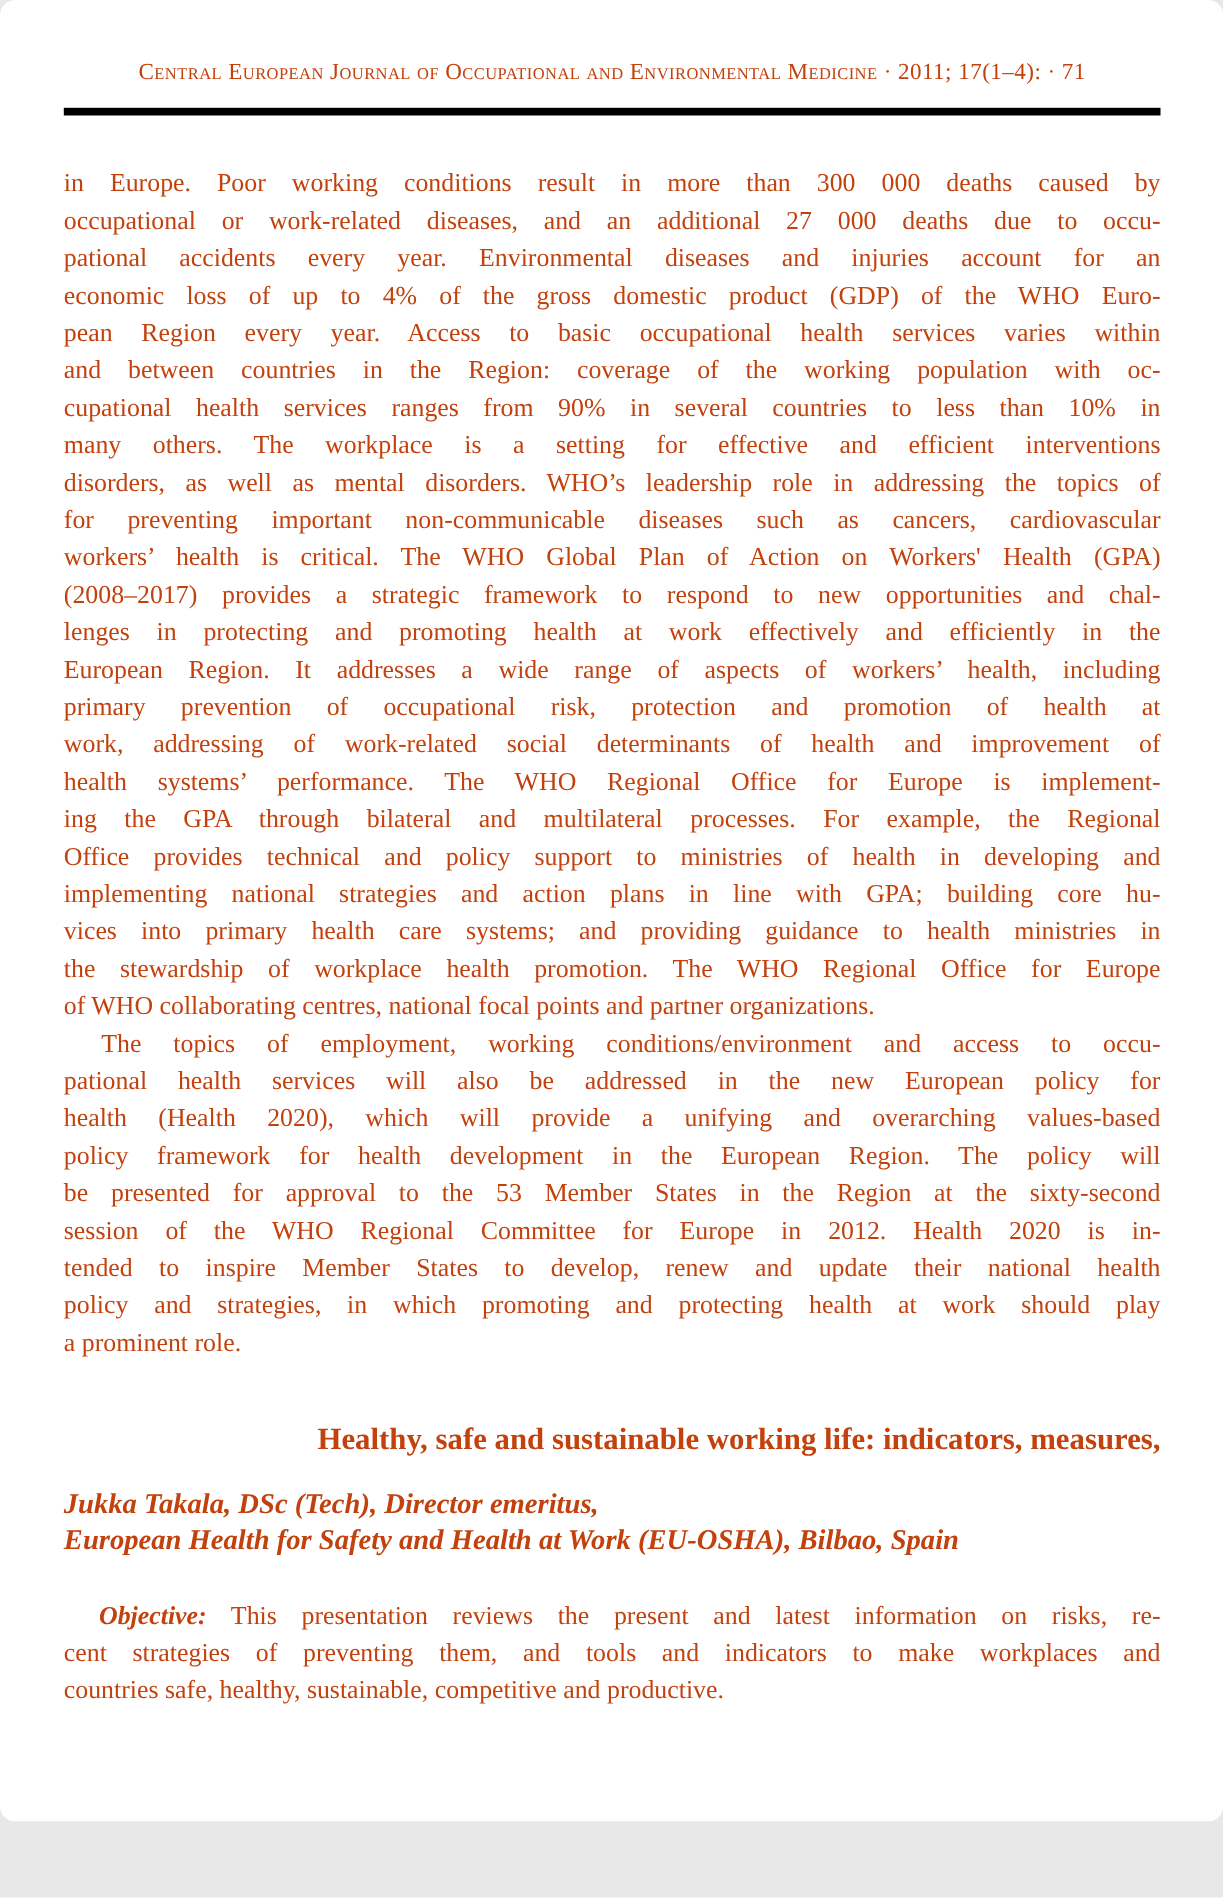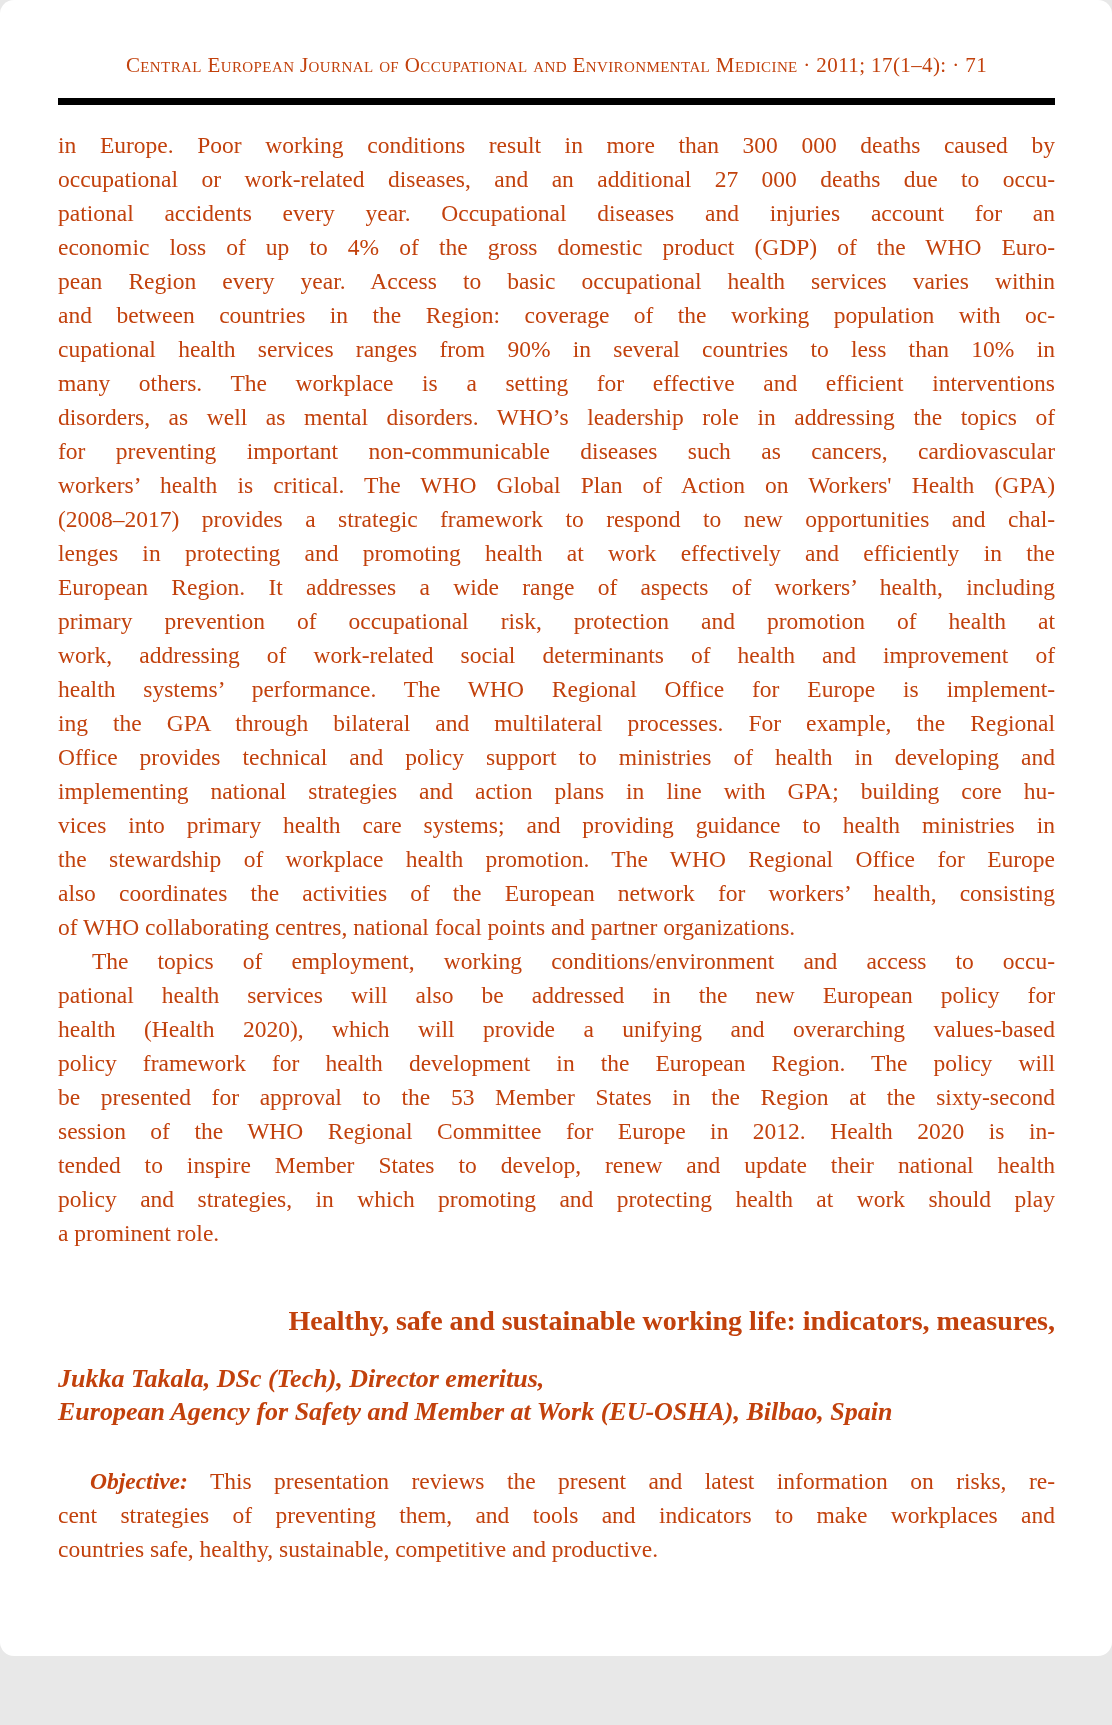--- a/index.html
+++ b/index.html
@@ -18,21 +18,21 @@
     font-variant-caps:small-caps;
     font-size:21px;line-height:26px;
     letter-spacing:0.4px;
     white-space:nowrap;
   }
   .head-rule{
     position:absolute;top:98px;left:58px;width:997px;height:7px;
     background:#000;
   }
   .content{
-    position:absolute;top:128px;left:58px;width:997px;
+    position:absolute;top:150px;left:58px;width:997px;
     font-size:23.5px;line-height:34px;
   }
   .para .line{
     text-align:justify;
     text-align-last:justify;
   }
   .para .line.last{
     text-align-last:left;
   }
   .indent-first .line:first-child{
@@ -69,41 +69,40 @@
     <span>Central European Journal of Occupational and Environmental Medicine · 2011; 17(1–4): · 71</span>
   </header>
 
   <div class="head-rule"></div>
 
   <main class="content">
 
     <section class="para">
         <div class="line">in Europe. Poor working conditions result in more than 300 000 deaths caused by</div>
         <div class="line">occupational or work-related diseases, and an additional 27 000 deaths due to occu-</div>
-        <div class="line">pational accidents every year. Occupational diseases and injuries account for an</div>
+        <div class="line">pational accidents every year. Environmental diseases and injuries account for an</div>
         <div class="line">economic loss of up to 4% of the gross domestic product (GDP) of the WHO Euro-</div>
         <div class="line">pean Region every year. Access to basic occupational health services varies within</div>
         <div class="line">and between countries in the Region: coverage of the working population with oc-</div>
         <div class="line">cupational health services ranges from 90% in several countries to less than 10% in</div>
         <div class="line">many others. The workplace is a setting for effective and efficient interventions</div>
         <div class="line">disorders, as well as mental disorders. WHO’s leadership role in addressing the topics of</div>
         <div class="line">for preventing important non-communicable diseases such as cancers, cardiovascular</div>
         <div class="line">workers’ health is critical. The WHO Global Plan of Action on Workers' Health (GPA)</div>
         <div class="line">(2008–2017) provides a strategic framework to respond to new opportunities and chal-</div>
         <div class="line">lenges in protecting and promoting health at work effectively and efficiently in the</div>
         <div class="line">European Region. It addresses a wide range of aspects of workers’ health, including</div>
         <div class="line">primary prevention of occupational risk, protection and promotion of health at</div>
         <div class="line">work, addressing of work-related social determinants of health and improvement of</div>
         <div class="line">health systems’ performance. The WHO Regional Office for Europe is implement-</div>
         <div class="line">ing the GPA through bilateral and multilateral processes. For example, the Regional</div>
         <div class="line">Office provides technical and policy support to ministries of health in developing and</div>
         <div class="line">implementing national strategies and action plans in line with GPA; building core hu-</div>
         <div class="line">vices into primary health care systems; and providing guidance to health ministries in</div>
         <div class="line">the stewardship of workplace health promotion. The WHO Regional Office for Europe</div>
-        <div class="line">also coordinates the activities of the European network for workers’ health, consisting</div>
         <div class="line last">of WHO collaborating centres, national focal points and partner organizations.</div>
       </section>
 
     <section class="para indent-first">
         <div class="line">The topics of employment, working conditions/environment and access to occu-</div>
         <div class="line">pational health services will also be addressed in the new European policy for</div>
         <div class="line">health (Health 2020), which will provide a unifying and overarching values-based</div>
         <div class="line">policy framework for health development in the European Region. The policy will</div>
         <div class="line">be presented for approval to the 53 Member States in the Region at the sixty-second</div>
         <div class="line">session of the WHO Regional Committee for Europe in 2012. Health 2020 is in-</div>
@@ -111,21 +110,21 @@
         <div class="line">policy and strategies, in which promoting and protecting health at work should play</div>
         <div class="line last">a prominent role.</div>
       </section>
 
     <h2 class="section-title">
         <div class="line">Healthy, safe and sustainable working life: indicators, measures,</div>
       </h2>
 
     <div class="authors">
         <div class="line">Jukka Takala, DSc (Tech), Director emeritus,</div>
-        <div class="line last">European Agency for Safety and Member at Work (EU-OSHA), Bilbao, Spain</div>
+        <div class="line last">European Health for Safety and Health at Work (EU-OSHA), Bilbao, Spain</div>
       </div>
 
     <section class="para objective">
       <div class="line">
         <span class="obj-label">Objective:</span><span> This presentation reviews the present and latest information on risks, re-</span>
       </div>
       <div class="flat"><div class="line">cent strategies of preventing them, and tools and indicators to make workplaces and</div><div class="line last">countries safe, healthy, sustainable, competitive and productive.</div></div>
     </section>
 
   </main>

